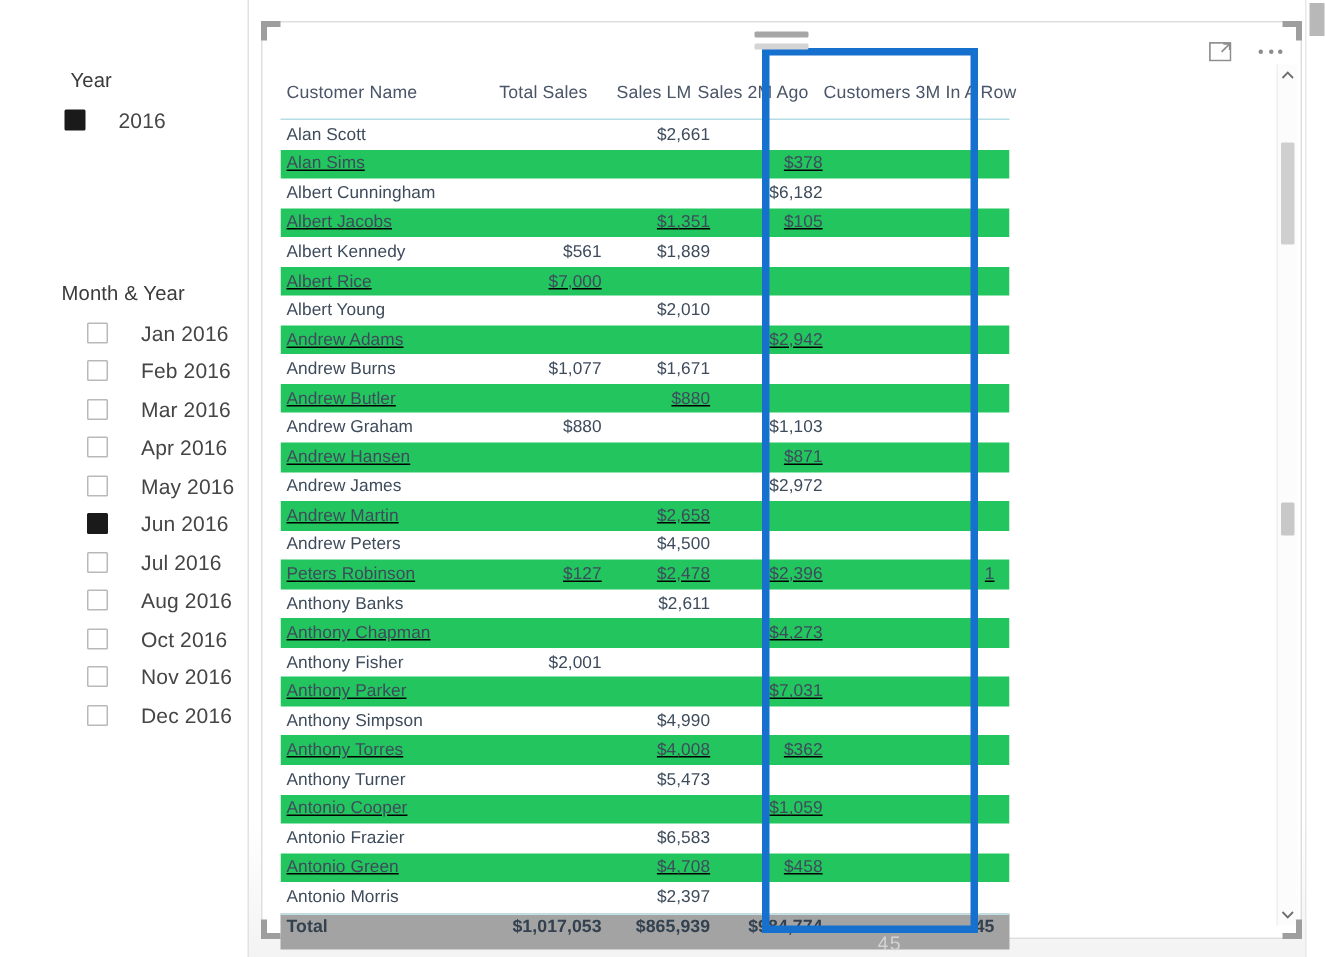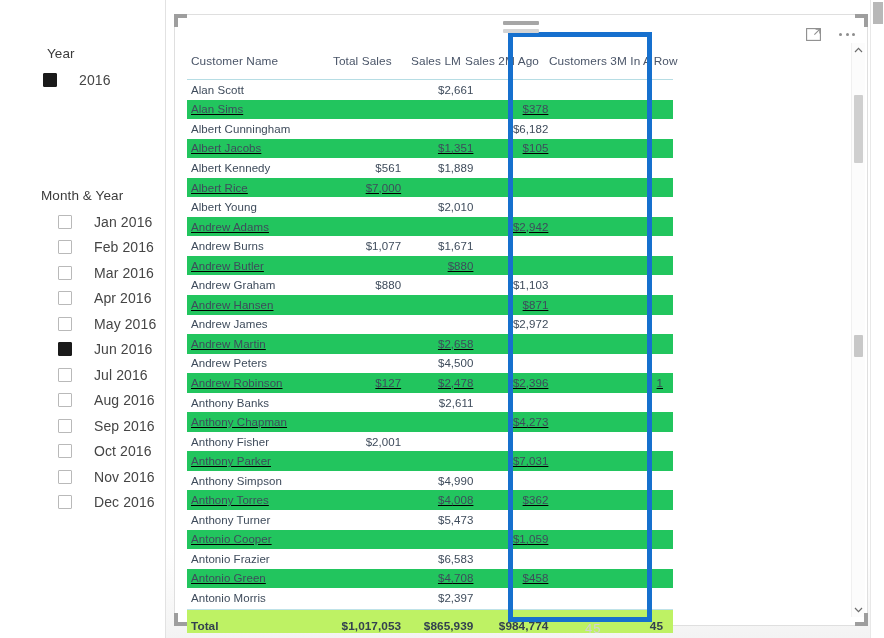--- a/index.html
+++ b/index.html
@@ -210,24 +210,24 @@
   .tbody {
     position: relative;
     overflow: hidden;
     height: 529px;
   }
 
   
   .total-row {
     display: flex;
     height: 24px;
-    align-items: flex-end;
+    align-items: flex-start;
     border-top: 1.2px solid #bfe2e8;
     box-sizing: border-box;
-    background: #bef264;
+    background: #a3a3a3;
   }
   .total-row .cell {
     font-weight: bold;
     color: #33414f;
     font-size: 11.8px;
   }
 
   
   .highlight-box {
     position: absolute;
@@ -356,24 +356,20 @@
         <div class="slicer-item month">
           <span class="cbx"></span>
           <span class="slicer-label">Jul 2016</span>
         </div>
         <div class="slicer-item month">
           <span class="cbx"></span>
           <span class="slicer-label">Aug 2016</span>
         </div>
         <div class="slicer-item month">
           <span class="cbx"></span>
-          <span class="slicer-label">Sep 2016</span>
-        </div>
-        <div class="slicer-item month">
-          <span class="cbx"></span>
           <span class="slicer-label">Oct 2016</span>
         </div>
         <div class="slicer-item month">
           <span class="cbx"></span>
           <span class="slicer-label">Nov 2016</span>
         </div>
         <div class="slicer-item month">
           <span class="cbx"></span>
           <span class="slicer-label">Dec 2016</span>
         </div>
@@ -534,21 +530,21 @@
               <div class="cell c-3m"></div>
             </div>
           <div class="row">
               <div class="cell c-name">Andrew Peters</div>
               <div class="cell c-total"></div>
               <div class="cell c-lm">$4,500</div>
               <div class="cell c-2m"></div>
               <div class="cell c-3m"></div>
             </div>
           <div class="row alt">
-              <div class="cell c-name">Andrew Robinson</div>
+              <div class="cell c-name">Peters Robinson</div>
               <div class="cell c-total">$127</div>
               <div class="cell c-lm">$2,478</div>
               <div class="cell c-2m">$2,396</div>
               <div class="cell c-3m">1</div>
             </div>
           <div class="row">
               <div class="cell c-name">Anthony Banks</div>
               <div class="cell c-total"></div>
               <div class="cell c-lm">$2,611</div>
               <div class="cell c-2m"></div>

